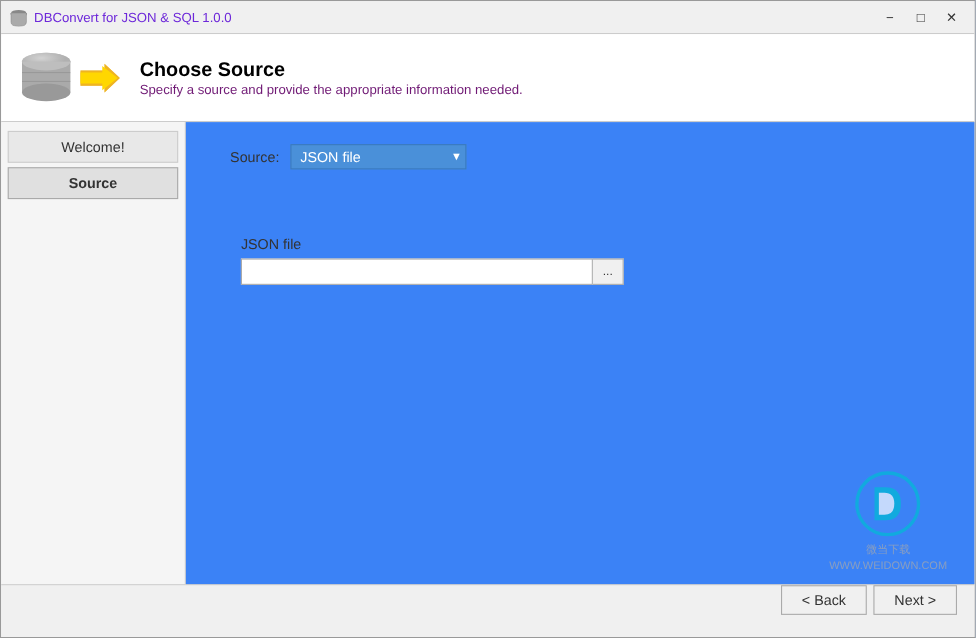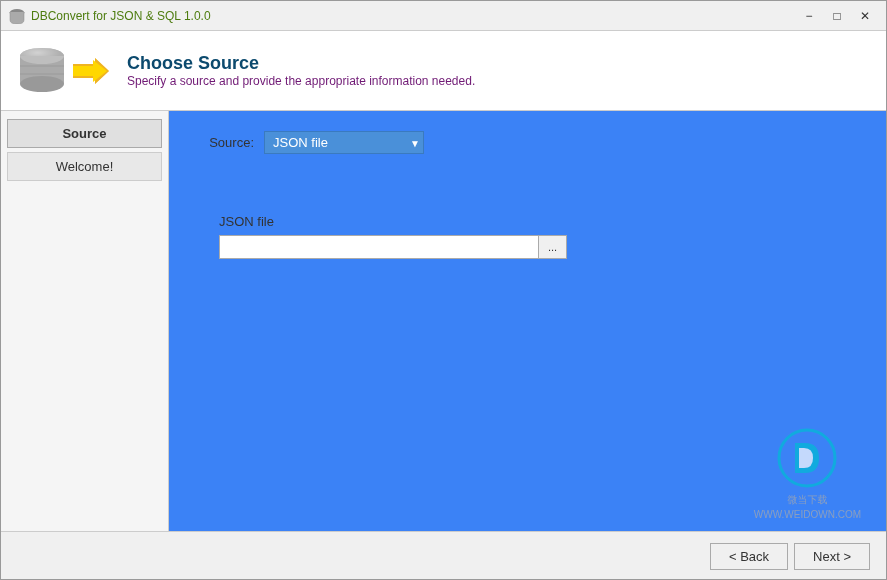--- a/index.html
+++ b/index.html
@@ -28,21 +28,21 @@
       display: flex;
       align-items: center;
       gap: 6px;
     }
     .titlebar-icon {
       width: 16px;
       height: 16px;
     }
     .titlebar-title {
       font-size: 12px;
-      color: #4d7c0f;
+      color: #6d28d9;
     }
     .titlebar-controls {
       display: flex;
       gap: 2px;
     }
     .titlebar-btn {
       width: 26px;
       height: 20px;
       background: #f0f0f0;
       border: none;
@@ -75,21 +75,21 @@
       height: 50px;
     }
     
     .arrow-icon {
       width: 36px;
       height: 30px;
     }
     .header-text h1 {
       font-size: 18px;
       font-weight: 600;
-      color: #0c4a6e;
+      color: #000000;
       margin-bottom: 0;
     }
     .header-text p {
       font-size: 12px;
       color: #701a75;
       font-weight: 500;
     }
 
     
     .main-layout {
@@ -206,21 +206,21 @@
       justify-content: center;
       color: #333;
     }
 
     
     .footer {
       height: 50px;
       background: #f0f0f0;
       border-top: 1px solid #ccc;
       display: flex;
-      align-items: center;
+      align-items: flex-start;
       justify-content: flex-end;
       padding: 0 16px;
       gap: 6px;
     }
     .footer-btn {
       padding: 5px 18px;
       font-size: 13px;
       border: 1px solid #aaa;
       background: #f0f0f0;
       cursor: pointer;
@@ -293,25 +293,25 @@
   </div>
   <div class="header-text">
     <h1>Choose Source</h1>
     <p>Specify a source and provide the appropriate information needed.</p>
   </div>
 </div>
 
 <div class="main-layout">
 
   <div class="sidebar">
+    <div class="sidebar-item">
+      <span>Welcome!</span>
+    </div>
     <div class="sidebar-item active">
       <span>Source</span>
-    </div>
-    <div class="sidebar-item">
-      <span>Welcome!</span>
     </div>
   </div>
 
   <div class="content">
 
     <div class="source-row">
       <span class="source-label">Source:</span>
       <div class="source-select-wrapper">
         <select class="source-select">
           <option value="json" selected="">JSON file</option>

